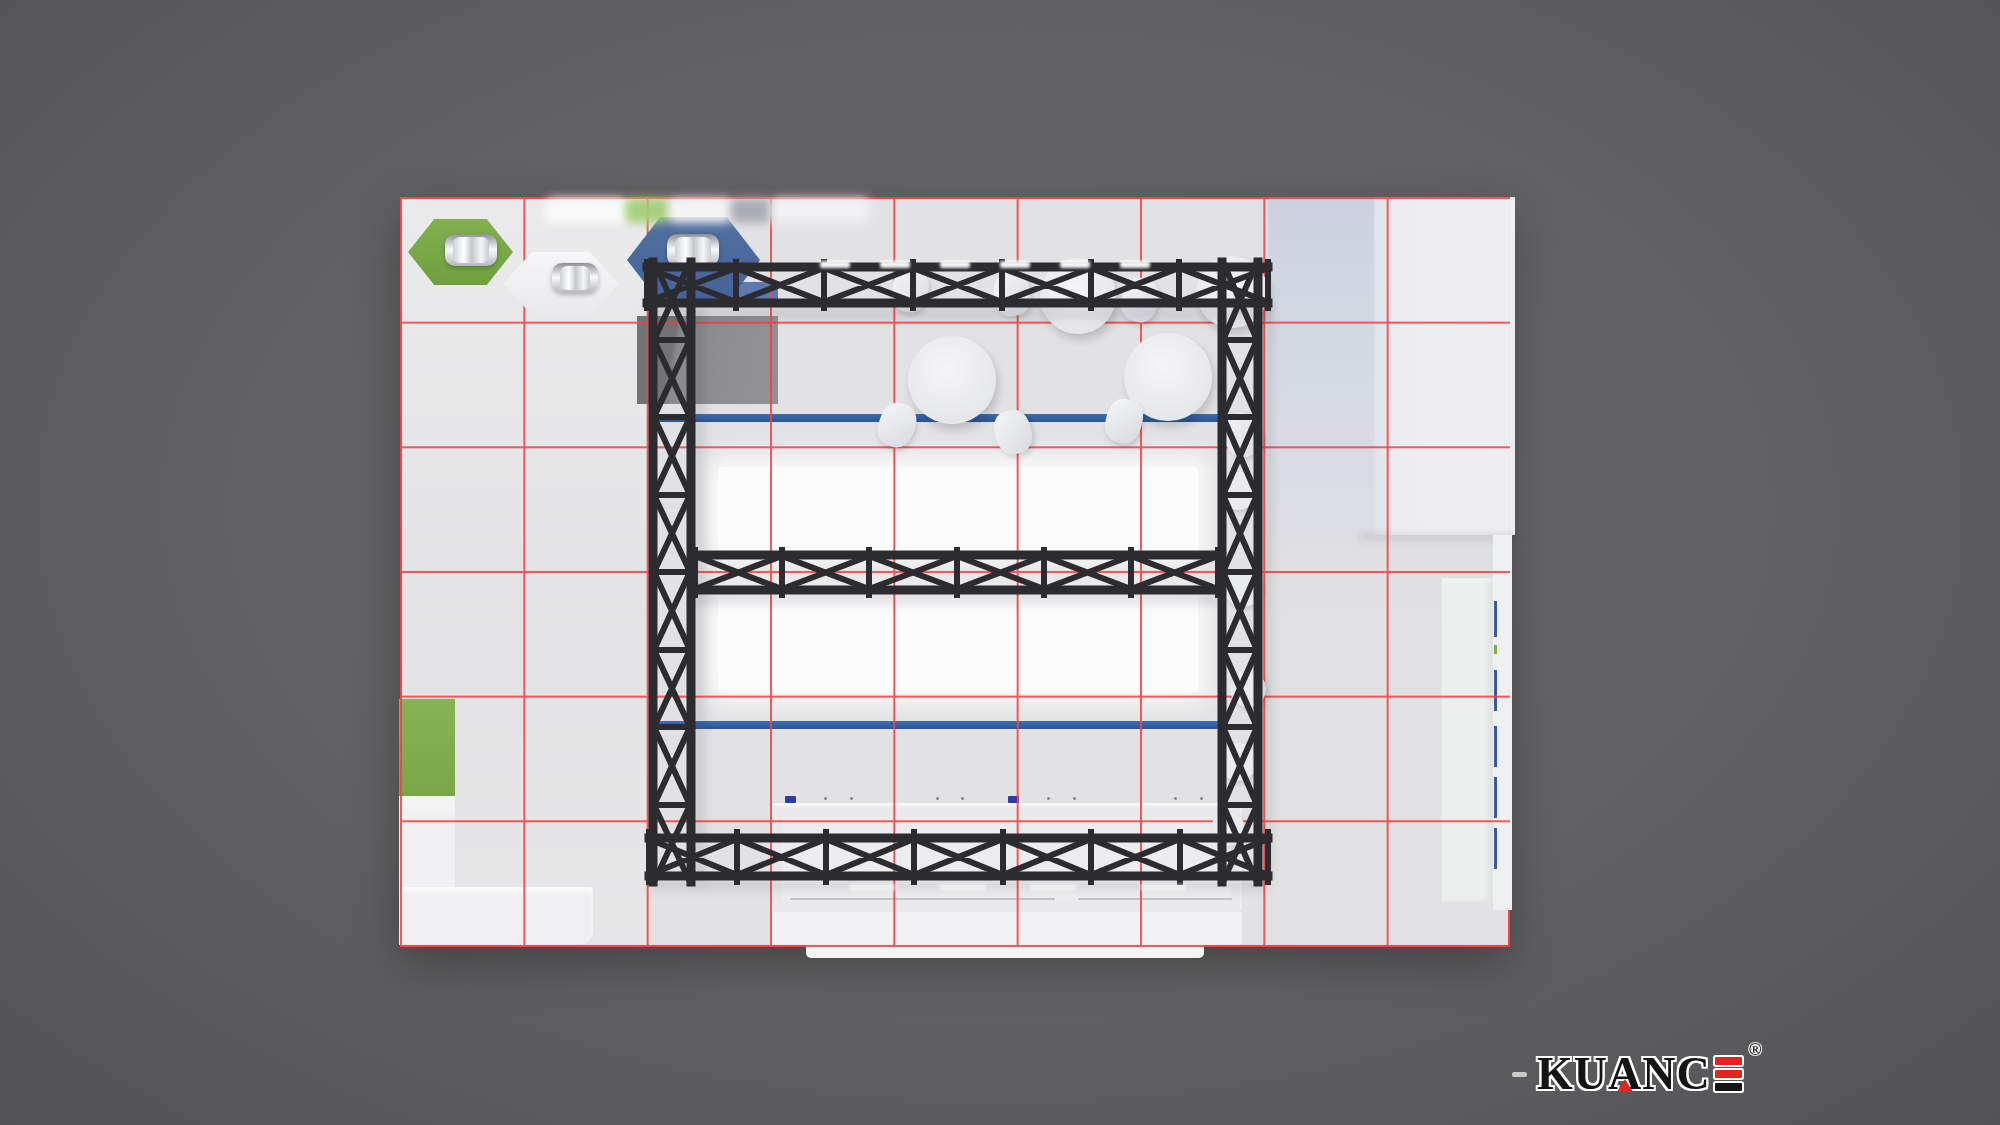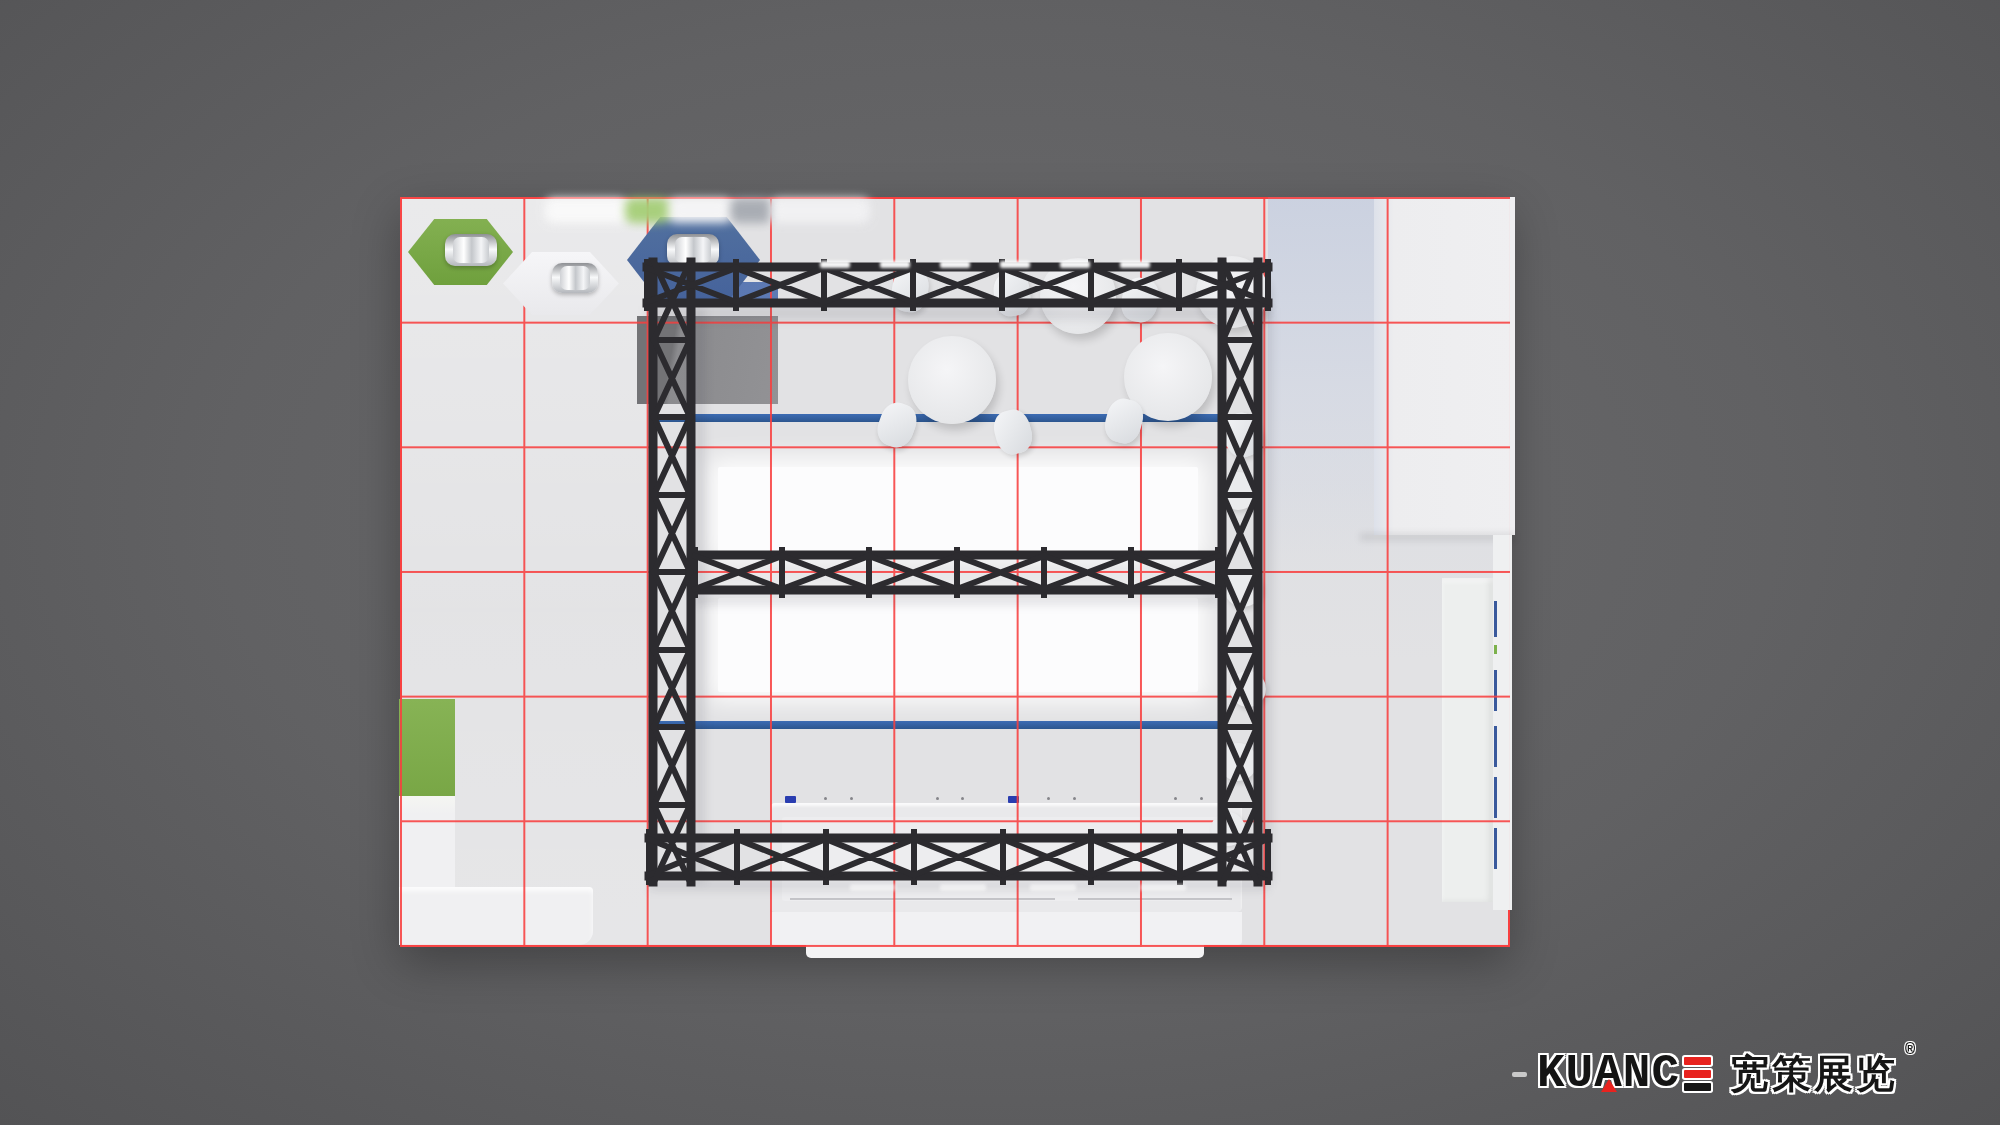--- a/index.html
+++ b/index.html
@@ -1,17 +1,17 @@
 <!DOCTYPE html>
 <html><head>
 <meta charset="utf-8">
 <style>
   html,body{margin:0;padding:0;background:#606062;}
   #scene{position:relative;width:2000px;height:1125px;overflow:hidden;
-         font-family:Liberation Mono, monospace;
+         font-family:Liberation Serif, serif;
          background:radial-gradient(ellipse at 50% 45%, #6b6b6d 0%, #616163 55%, #535355 100%);}
   .abs{position:absolute;}
 
   
   #floor{left:400px;top:197px;width:1110px;height:750px;background:#e2e2e4;
          border:2px solid #f84040;box-sizing:border-box;
          box-shadow:0 16px 44px rgba(0,0,0,.30);z-index:1;}
   .floor-shade-left{left:400px;top:197px;width:250px;height:750px;z-index:2;
      background:linear-gradient(180deg,rgba(255,255,255,.28),rgba(255,255,255,.05) 55%,rgba(255,255,255,.15));}
   .floor-shade-right{left:1268px;top:197px;width:242px;height:750px;z-index:2;
@@ -264,17 +264,16 @@
     <div class="logo-letters">
       <span>KU</span>
         <span class="a-wrap"><span>A</span><span class="a-tri"></span></span>
         <span>NC</span>
       <span class="e-glyph">
         <span class="e-bar e-red"></span>
         <span class="e-bar e-red"></span>
         <span class="e-bar e-black"></span>
       </span>
     </div>
-    <span class="logo-cn">宽策展览</span>
     <span class="logo-reg">®</span>
   </div>
 
 </div>
 
 </body></html>

